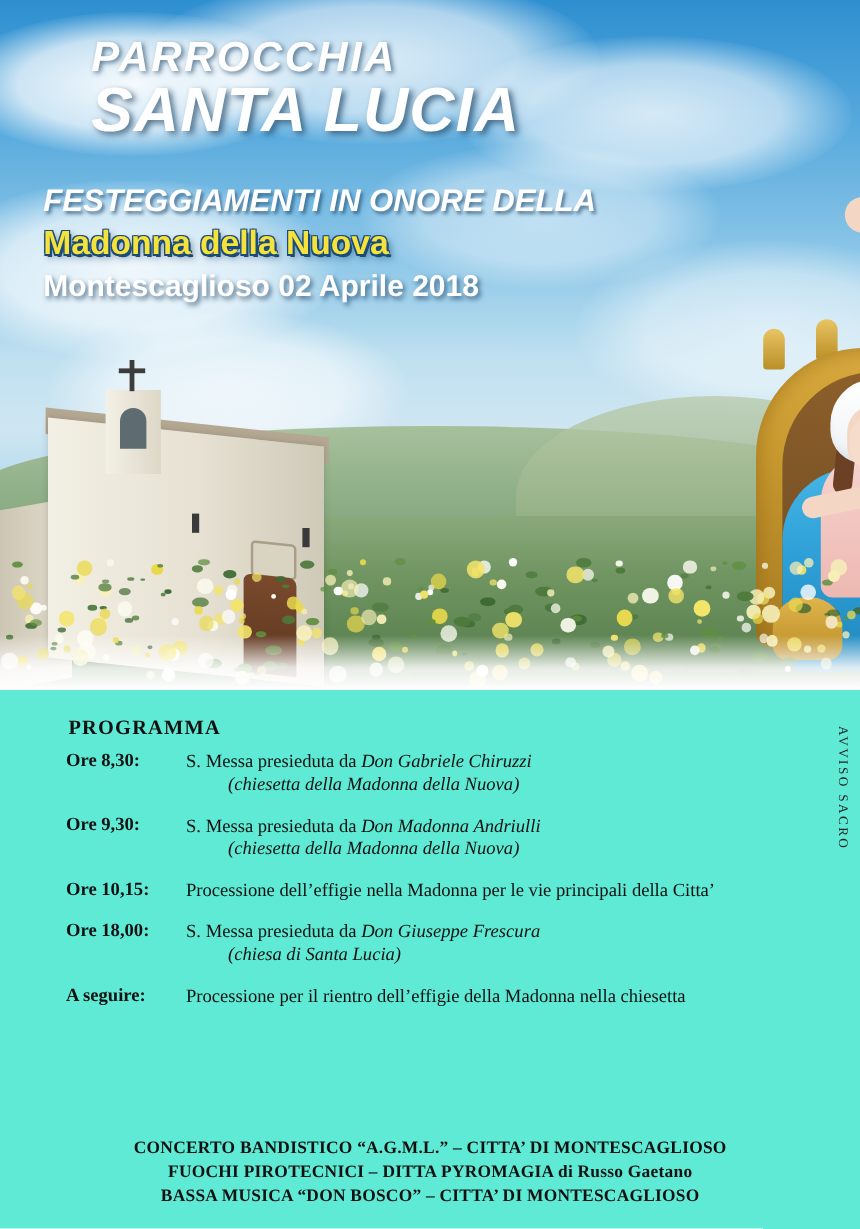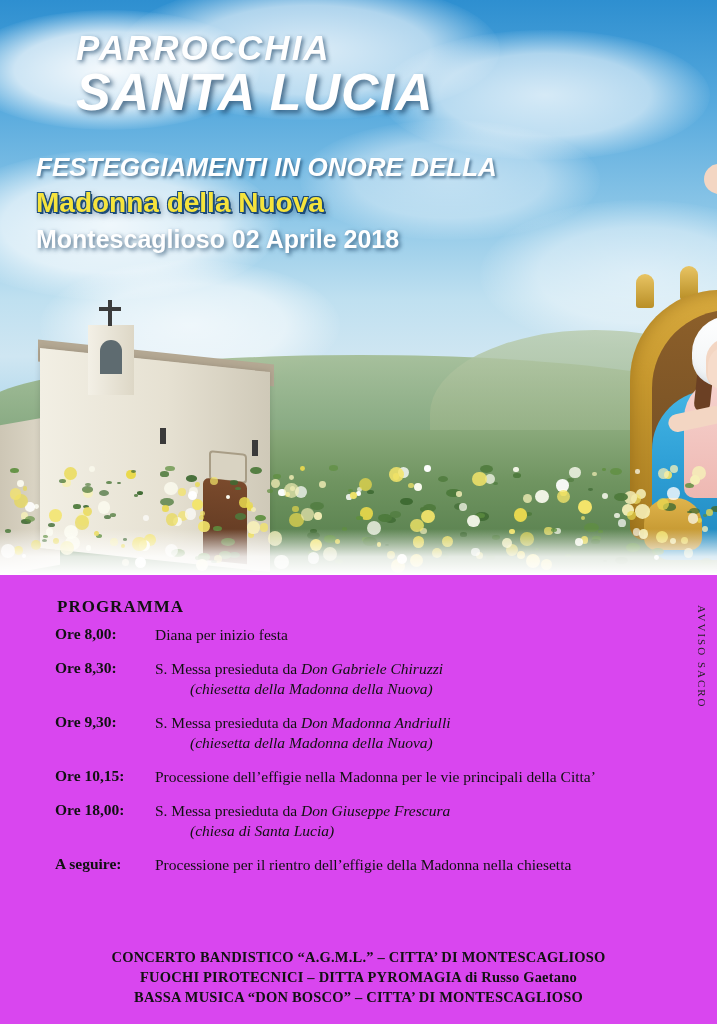--- a/index.html
+++ b/index.html
@@ -318,21 +318,21 @@
     color: #ffffff;
     text-shadow: 2px 2px 4px rgba(20,60,95,0.7);
     margin: 6px 0 0 0;
   }
 
   
   .program {
     position: absolute;
     left: 0; top: 575px;
     width: 717px; height: 449px;
-    background: #d946ef;
+    background: #5eead4;
   }
   .prog-title {
     position: absolute;
     left: 57px; top: 22px;
     font-family: "Liberation Serif", serif;
     font-size: 17px;
     font-weight: bold;
     letter-spacing: 1px;
     color: #111111;
   }
@@ -715,24 +715,20 @@
       <div class="t-festeggiamenti">FESTEGGIAMENTI IN ONORE DELLA</div>
       <div class="t-madonna">Madonna della Nuova</div>
       <div class="t-where">Montescaglioso 02 Aprile 2018</div>
     </div>
   </div>
 
   <div class="program">
     <div class="prog-title">PROGRAMMA</div>
     <div class="rows" id="rows">
         <div class="row">
-          <div class="time">Ore 8,00:</div>
-          <div class="desc"><span>Diana per inizio festa</span></div>
-        </div>
-        <div class="row">
           <div class="time">Ore 8,30:</div>
           <div class="desc"><span>S. Messa presieduta da </span><span class="pri">Don Gabriele Chiruzzi</span><span class="sub">(chiesetta della Madonna della Nuova)</span></div>
         </div>
         <div class="row">
           <div class="time">Ore 9,30:</div>
           <div class="desc"><span>S. Messa presieduta da </span><span class="pri">Don Madonna Andriulli</span><span class="sub">(chiesetta della Madonna della Nuova)</span></div>
         </div>
         <div class="row">
           <div class="time">Ore 10,15:</div>
           <div class="desc"><span>Processione dell’effigie nella Madonna per le vie principali della Citta’</span></div>

